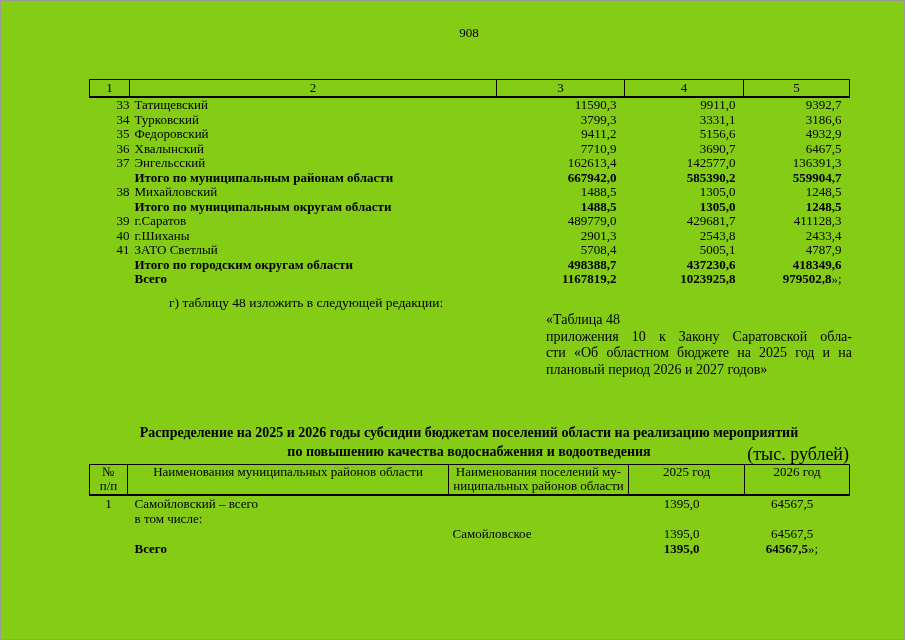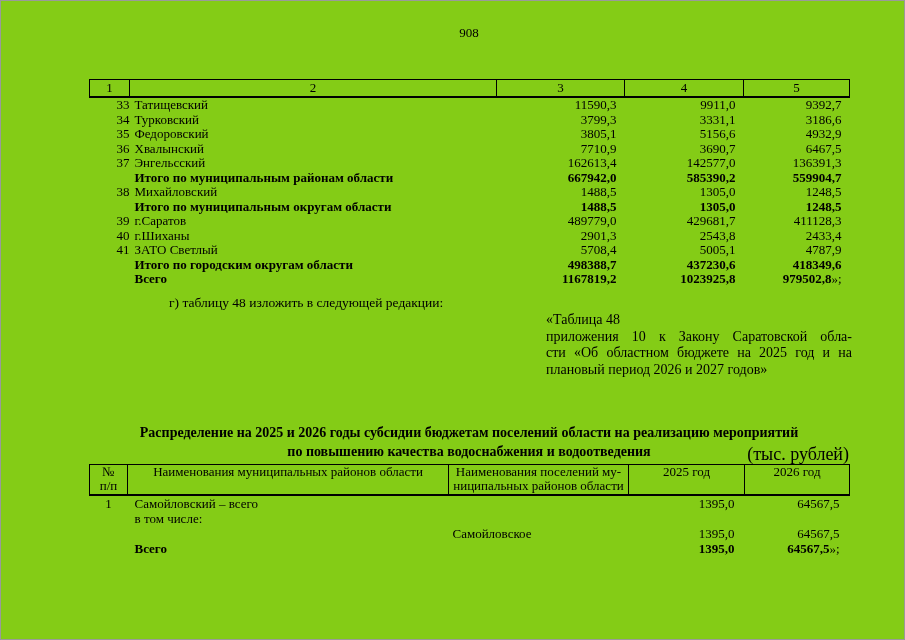--- a/index.html
+++ b/index.html
@@ -72,21 +72,21 @@
     white-space:pre-line; line-height:14px;
     padding:0 2px 1px 2px;
   }
   .table2 td {
     padding:0; height:15px; line-height:15px;
     vertical-align:top; overflow:hidden; white-space:nowrap;
   }
   .table2 td.cnum { text-align:center; }
   .table2 td.cdistrict { padding-left:7px; }
   .table2 td.csettlement { padding-left:4px; }
-  .table2 td.cval { text-align:right; padding-right:10px; }
+  .table2 td.cval { text-align:center; padding-right:10px; }
 </style>
 </head>
 <body>
 
 <div class="page">
 
   <div class="abs pagenum">908</div>
 
   <table class="abs table1">
     <colgroup>
@@ -116,21 +116,21 @@
       <tr>
         <td class="cnum">34</td>
         <td class="cname">Турковский</td>
         <td class="cval">3799,3</td>
         <td class="cval">3331,1</td>
         <td class="cval">3186,6</td>
       </tr>
       <tr>
         <td class="cnum">35</td>
         <td class="cname">Федоровский</td>
-        <td class="cval">3805,1</td>
+        <td class="cval">9411,2</td>
         <td class="cval">5156,6</td>
         <td class="cval">4932,9</td>
       </tr>
       <tr>
         <td class="cnum">36</td>
         <td class="cname">Хвалынский</td>
         <td class="cval">7710,9</td>
         <td class="cval">3690,7</td>
         <td class="cval">6467,5</td>
       </tr>

